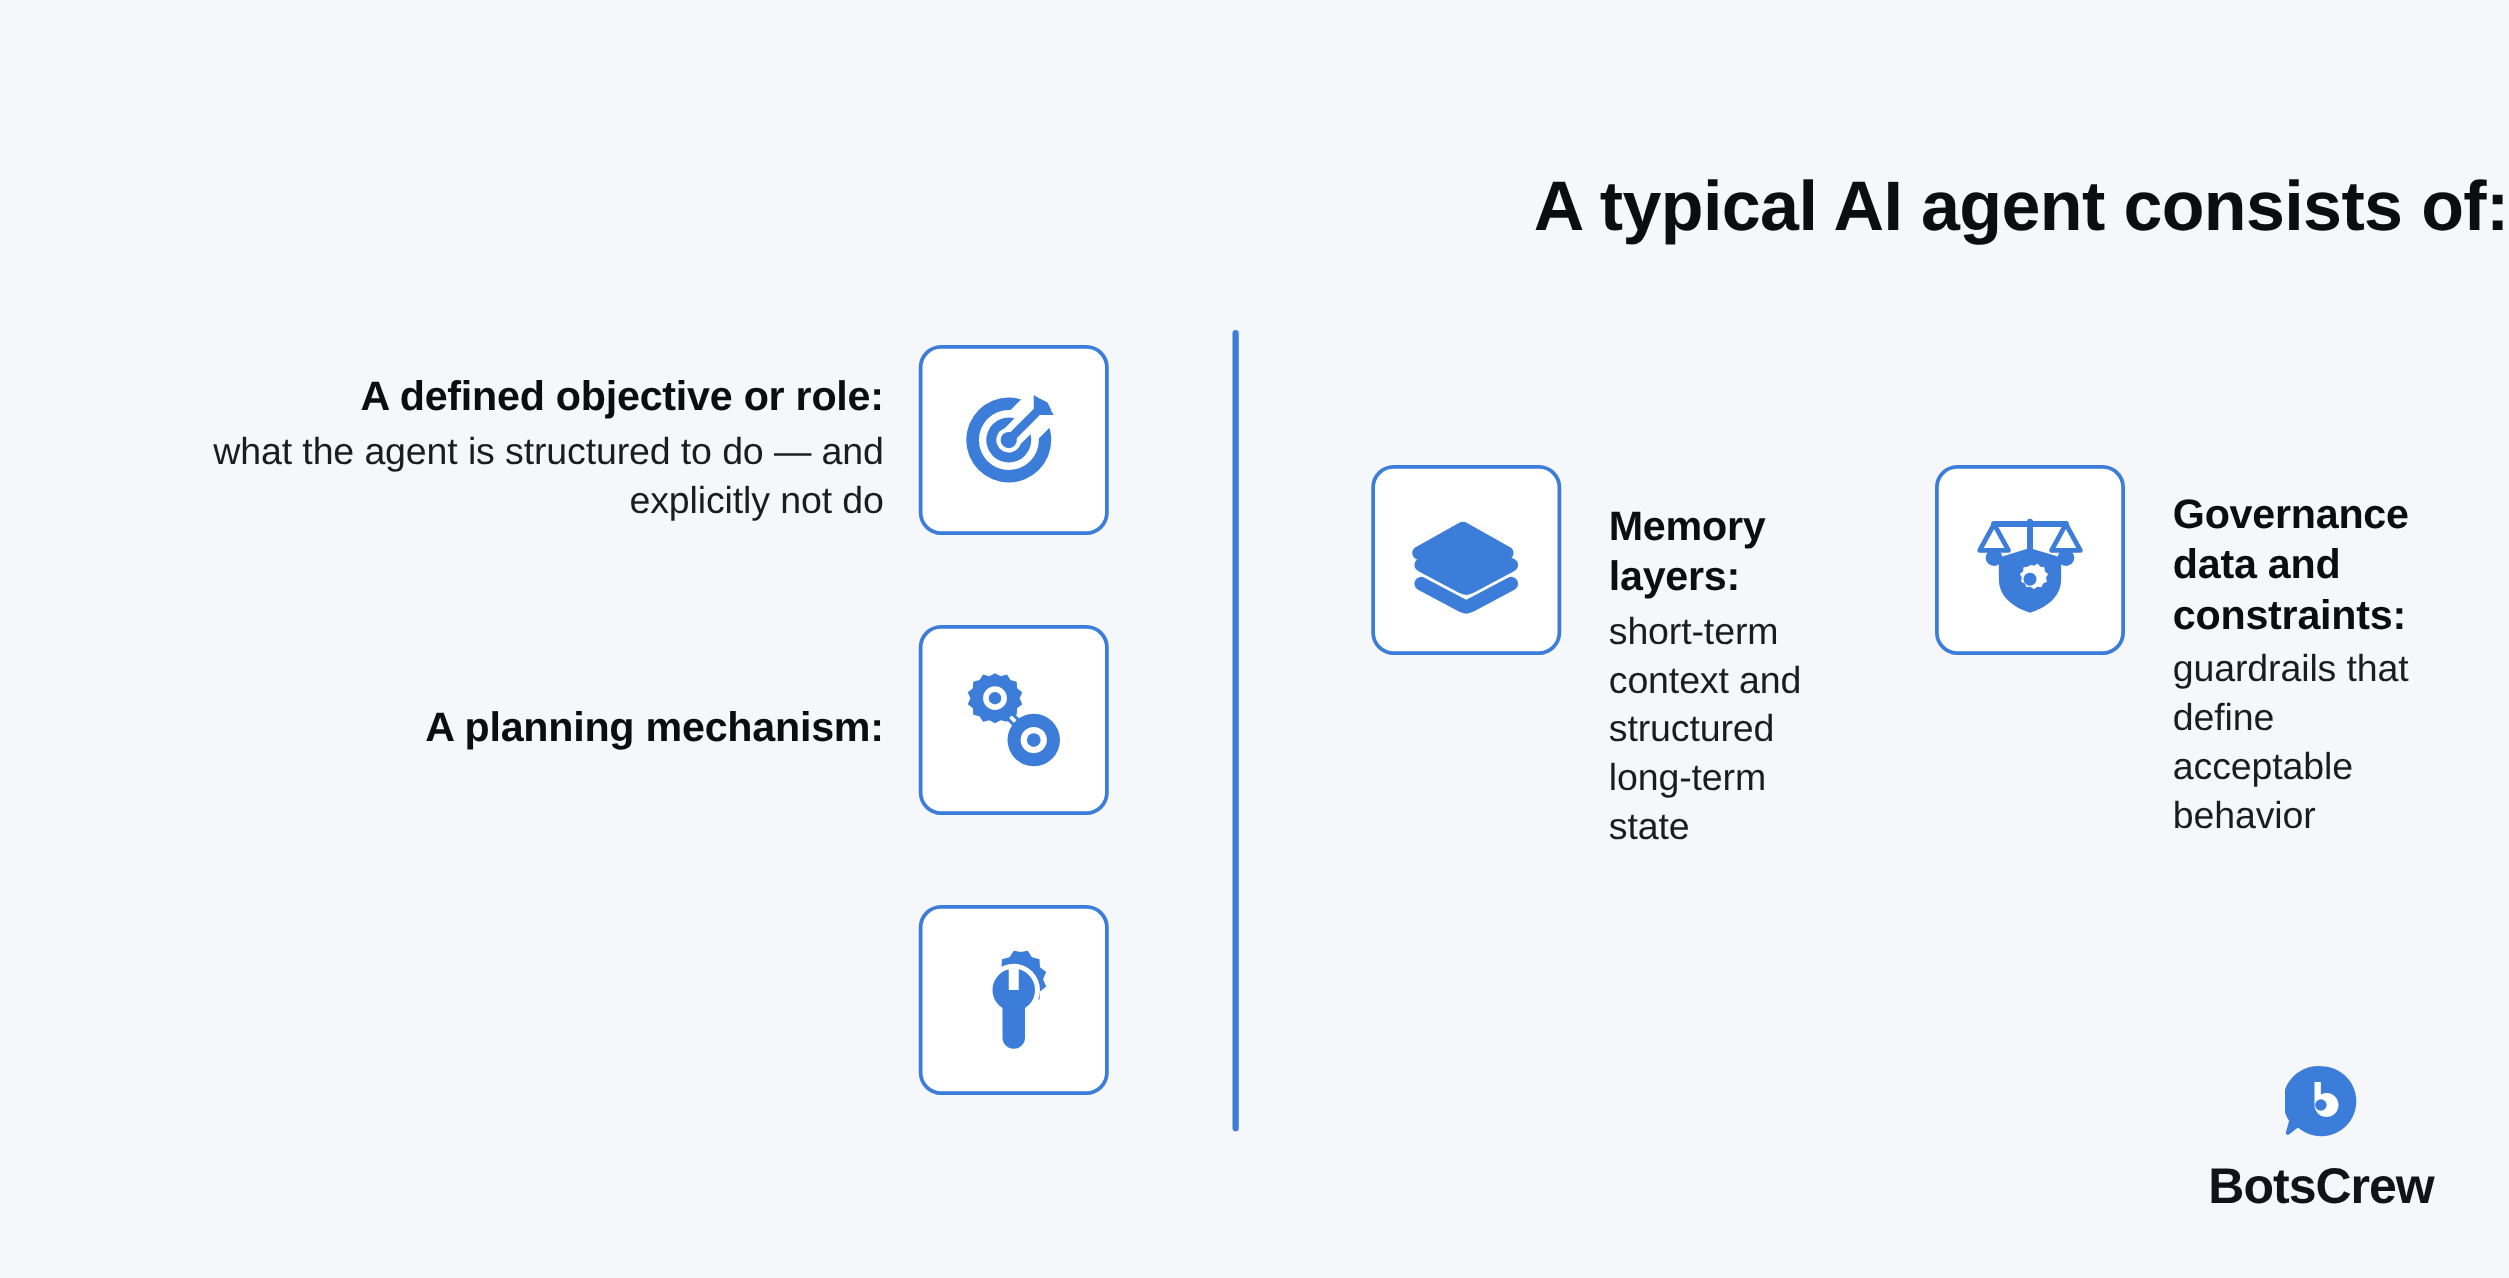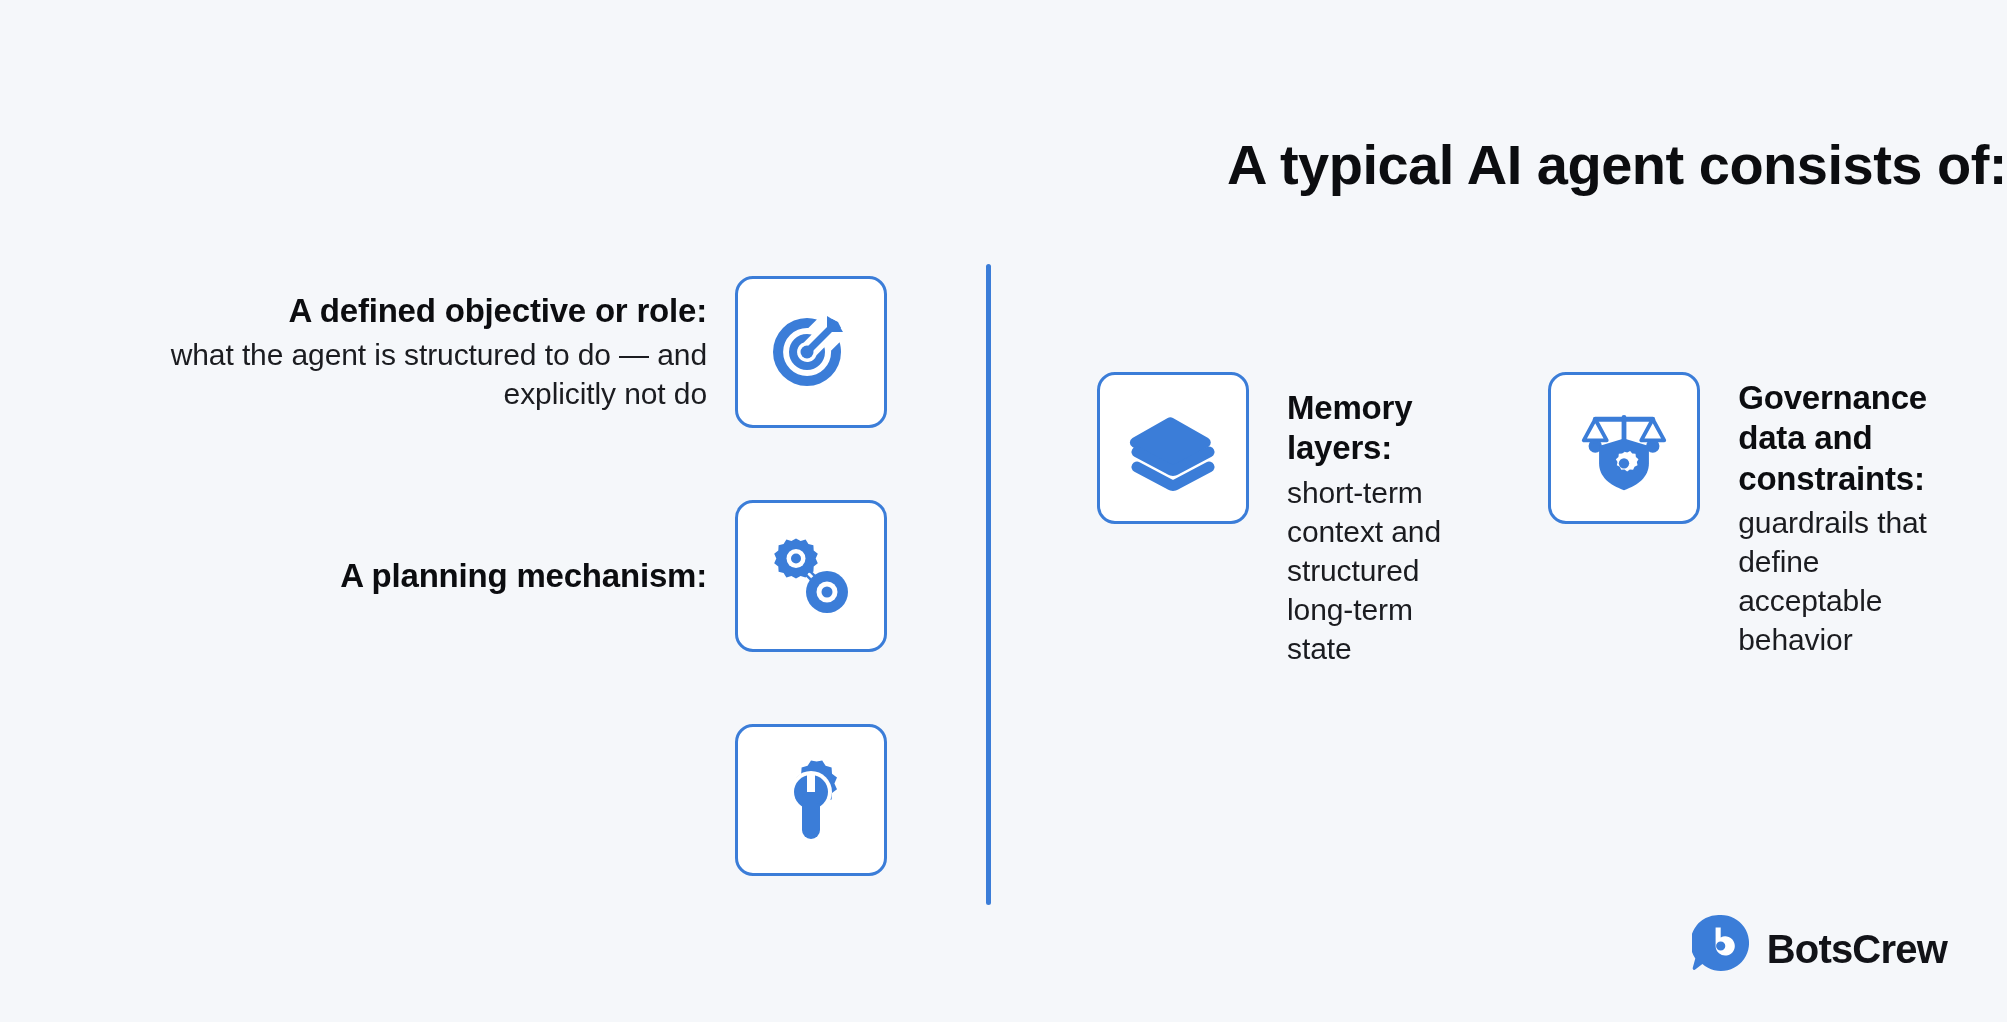--- a/index.html
+++ b/index.html
@@ -89,37 +89,39 @@
   }
   .row-right.gov .txt-right{ padding-top:6px; }
 
   
   .item-title{
     font-size:33px;
     font-weight:700;
     line-height:1.22;
     color:#0c0d10;
     letter-spacing:-0.2px;
+    margin-top:13px;
   }
   .item-desc{
     font-size:30px;
     font-weight:400;
     line-height:1.30;
     color:#1b1c20;
     margin-top:4px;
     letter-spacing:-0.1px;
   }
 
   
   .logo{
     position:absolute;
     right:60px; bottom:50px;
     display:flex;
-    align-items:flex-end;
+    align-items:center;
     gap:17px;
+    flex-direction:column;
   }
   .logo-mark{
     width:58px; height:58px;
     position:relative;
     flex:0 0 auto;
   }
   .logo-text{
     font-size:40px;
     font-weight:700;
     color:#121318;

